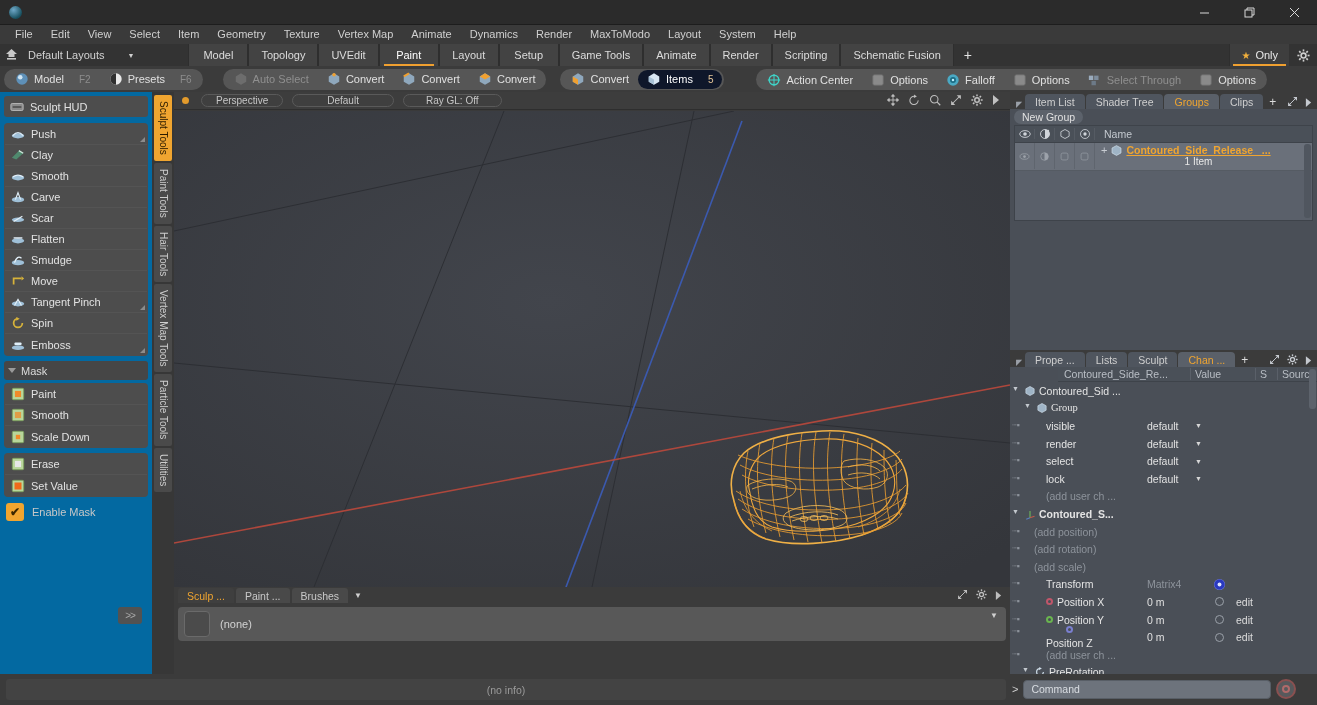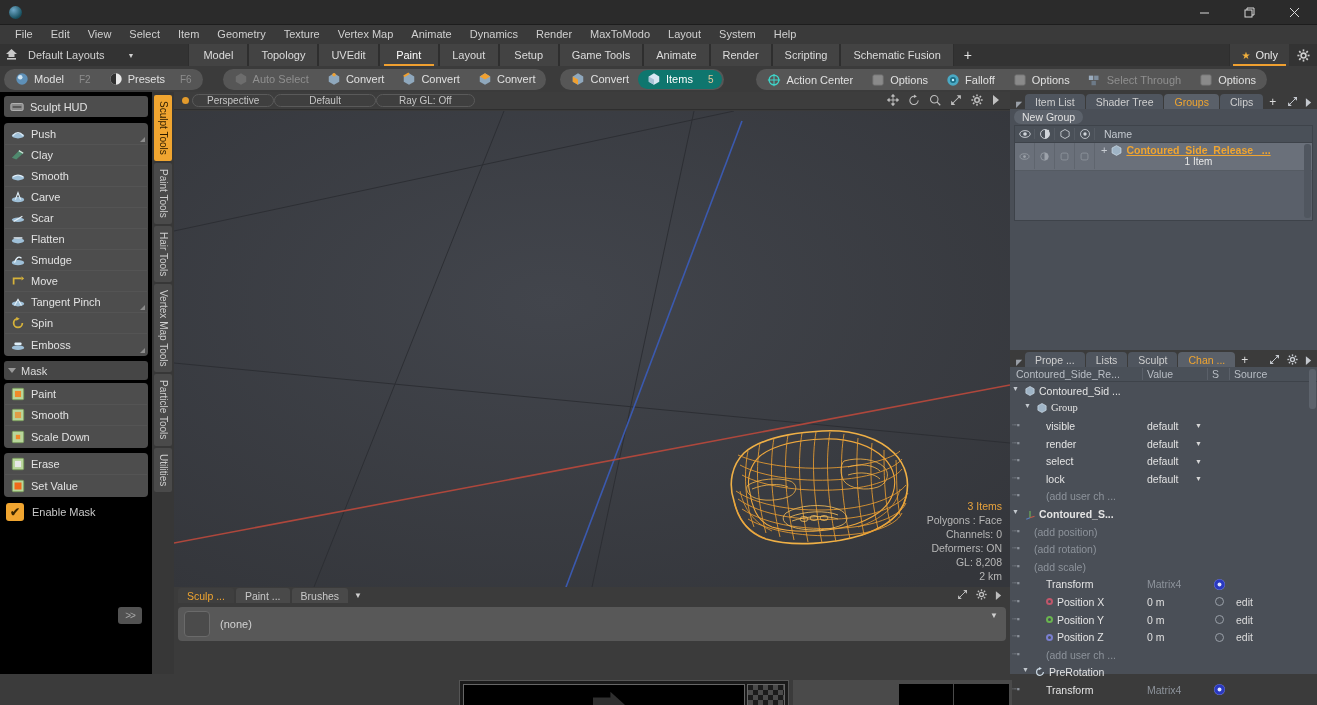--- a/index.html
+++ b/index.html
@@ -82,34 +82,34 @@
     background:#3b3b3b; display:flex; align-items:center; padding:0 4px; gap:4px;
   }
   .grp {
     display:flex; align-items:center; background:#565656; border-radius:11px; height:21px;
     padding:0 2px;
   }
   .gbtn {
     display:flex; align-items:center; gap:5px; padding:0 9px; height:19px;
     border-radius:10px; font-size:11px; color:#e0e0e0; white-space:nowrap;
   }
-  .gbtn.on { background:#0f766e; color:#fff; }
+  .gbtn.on { background:#0f172a; color:#fff; }
   .gbtn.dim { color:#8f8f8f; }
   .gbtn .kb { color:#8d8d8d; font-size:10px; margin-left:10px;}
   .gbtn.on .kb { color:#e8c89a; }
   .ico {
     width:14px; height:14px; flex:none; display:block;
   }
 
   
   .main { position:absolute; left:0; top:92px; width:1317px; height:582px; }
 
   
   .leftpanel {
-    position:absolute; left:0; top:0; width:152px; height:582px; background:#000000;
+    position:absolute; left:0; top:0; width:152px; height:582px; background:#0369a1;
     padding:4px 4px 0 4px;
   }
   .lbtn {
     height:21px; background:#4d4d4d; border-radius:3px; margin-bottom:1px;
     display:flex; align-items:center; padding-left:6px; gap:6px;
     font-size:11px; color:#e2e2e2; position:relative;
   }
   .lbtn.corner::after {
     content:""; position:absolute; right:2px; bottom:2px;
     border-left:5px solid transparent; border-bottom:5px solid #8c8c8c;
@@ -139,21 +139,21 @@
     width:18px; margin:0 2px 2px 2px; background:#4a4a4a; border-radius:2px;
     writing-mode:vertical-rl; text-orientation:mixed;
     font-size:10px; color:#cdcdcd; display:flex; align-items:center; justify-content:center;
     padding:6px 0;
   }
   .vtab.active { background:#f0a530; color:#2a1b00; }
 
   
   .vpwrap { position:absolute; left:174px; top:0; width:836px; height:582px; background:#3a3a3a; }
   .vp-header {
-    height:18px; background:#3d3d3d; display:flex; align-items:center; gap:0; padding:0 4px;
+    height:18px; background:#3d3d3d; display:flex; align-items:center; gap:9px; padding:0 4px;
     border-bottom:1px solid #2e2e2e;
   }
   .vp-dot { width:7px;height:7px;border-radius:50%;background:#e39b2c; margin:0 3px 0 4px;}
   .vp-pill {
     height:13px; border:1px solid #5a5a5a; border-radius:7px; padding:0 14px;
     display:flex; align-items:center; justify-content:center;
     font-size:10px; color:#c6c6c6; background:#3f3f3f;
   }
   .vp-icons { margin-left:auto; display:flex; align-items:center; gap:9px; padding-right:6px; color:#c0c0c0;}
   .vp-canvas {
@@ -240,21 +240,21 @@
   .grname { padding-left:6px; padding-top:1px; display:flex; align-items:flex-start; gap:3px; }
   .gname-txt { font-size:10.5px; color:#f0a530; font-weight:bold; text-decoration:underline;}
   .gitem-txt { font-size:10px; color:#e8e8e8; display:block; text-align:center; margin-top:0px;}
   .gscroll { position:absolute; right:1px; top:18px; width:7px; height:74px; background:#50565f; border-radius:3px;}
 
   
   .chan-tabrow { position:absolute; left:0; top:258px; width:307px; height:17px;
     display:flex; align-items:flex-end; background:#3b3b3b; padding-left:4px; gap:1px;}
   .chanpanel { position:absolute; left:0; top:275px; width:307px; height:307px; background:#4a4f57;}
   .chdr { height:15px; background:#4a5058; display:flex; align-items:center; border-bottom:1px solid #3e434a;
-    font-size:10.5px; color:#b9bec5;}
+    font-size:10.5px; color:#b9bec5;margin-left:48px;}
   .chdr .c1 { width:133px; padding-left:6px; border-right:1px solid #5a6069;}
   .chdr .c2 { width:65px; padding-left:4px; border-right:1px solid #5a6069;}
   .chdr .c3 { width:22px; padding-left:4px; border-right:1px solid #5a6069;}
   .chdr .c4 { flex:1; padding-left:4px;}
   .crow { height:17.6px; display:flex; align-items:center; font-size:10.5px; color:#e4e4e4; position:relative;}
   .crow .c1 { width:133px; display:flex; align-items:flex-start; gap:3px; overflow:hidden; white-space:nowrap;}
   .crow .c2 { width:65px; padding-left:4px; color:#e0e0e0; display:flex; align-items:center; justify-content:space-between; padding-right:6px;}
   .crow .c3 { width:22px; display:flex; align-items:center; justify-content:center;}
   .crow .c4 { flex:1; padding-left:6px; color:#ddd;}
   .dim2 { color:#8d939b !important; }
@@ -807,28 +807,20 @@
             <line x1="14" y1="14" x2="14" y2="-2" stroke="#3fbf4f"></line>
             <polygon points="14,-5 11.5,0 16.5,0" fill="#3fbf4f"></polygon>
             <line x1="14" y1="14" x2="30" y2="10" stroke="#c0403a"></line>
             <polygon points="33,9.2 28,7 28,12" fill="#c0403a"></polygon>
             <line x1="14" y1="14" x2="6" y2="22" stroke="#3a63c0"></line>
             <polygon points="3.5,24.5 5,19.5 8.5,22" fill="#3a63c0"></polygon>
             <path d="M14,14 L26,10 L22,2 L10,6 Z" fill="none" stroke="#8d8d8d" stroke-width="0.8"></path>
           </g>
         </svg>
 
-        <div class="vp-info">
-          <div class="hi">3 Items</div>
-          <div>Polygons : Face</div>
-          <div>Channels: 0</div>
-          <div>Deformers: ON</div>
-          <div>GL: 8,208</div>
-          <div>2 km</div>
-        </div>
       </div>
 
       <div class="vpbottom">
         <div class="btabs">
           <div class="btab active">Sculp ...</div>
           <div class="btab">Paint ...</div>
           <div class="btab">Brushes</div>
           <span style="font-size:8px;color:#cfcfcf;padding-left:4px;">▼</span>
           <div class="btab-icons">
             <span>
@@ -1177,21 +1169,21 @@
               <span>0 m</span>
             </div>
           <div class="c3">
               <span class="ringEmpty"></span>
             </div>
           <div class="c4">edit</div>
         </div>
         <div class="crow">
           <div class="c1">
               <span class="twist dotline">┈▪</span>
-            <span class="indent2" style="display:flex;align-items:center;gap:4px;">
+            <span class="indent2" style="display:flex;align-items:center;gap:4px;flex-direction:column;">
                 <span class="ringB"></span>
             <span>Position Z</span>
               </span>
           </div>
           <div class="c2">
               <span>0 m</span>
             </div>
           <div class="c3">
               <span class="ringEmpty"></span>
             </div>
@@ -1249,14 +1241,26 @@
     </div>
 
     <div class="imgpanel2">
       <div class="quadbox">
         <div class="v"></div>
 
       </div>
     </div>
   </div>
 
+  <div class="statusbar">
+    <div class="noinfo">(no info)</div>
+    <div class="cmdwrap">
+      <span class="cmd-gt">&gt;</span>
+      <div class="cmdfield" placeholder="Command">
+        <span>Command</span>
+      </div>
+      <div class="cmd-circle">
+          <i></i>
+        </div>
+    </div>
+  </div>
 
 </div>
 
 </body></html>

